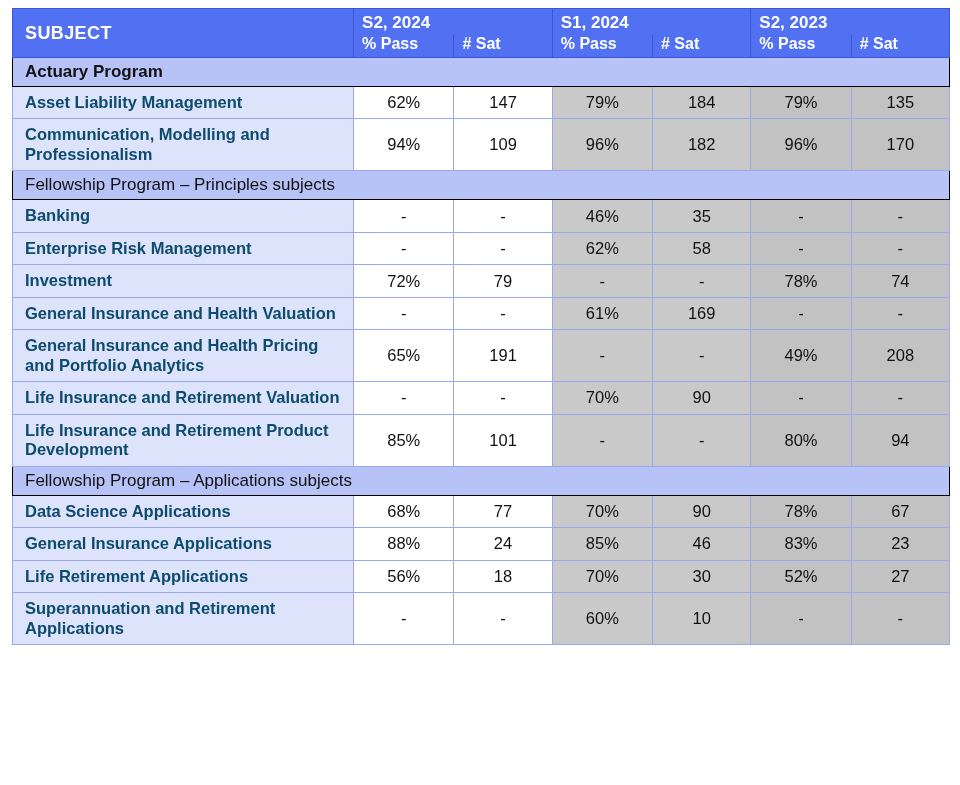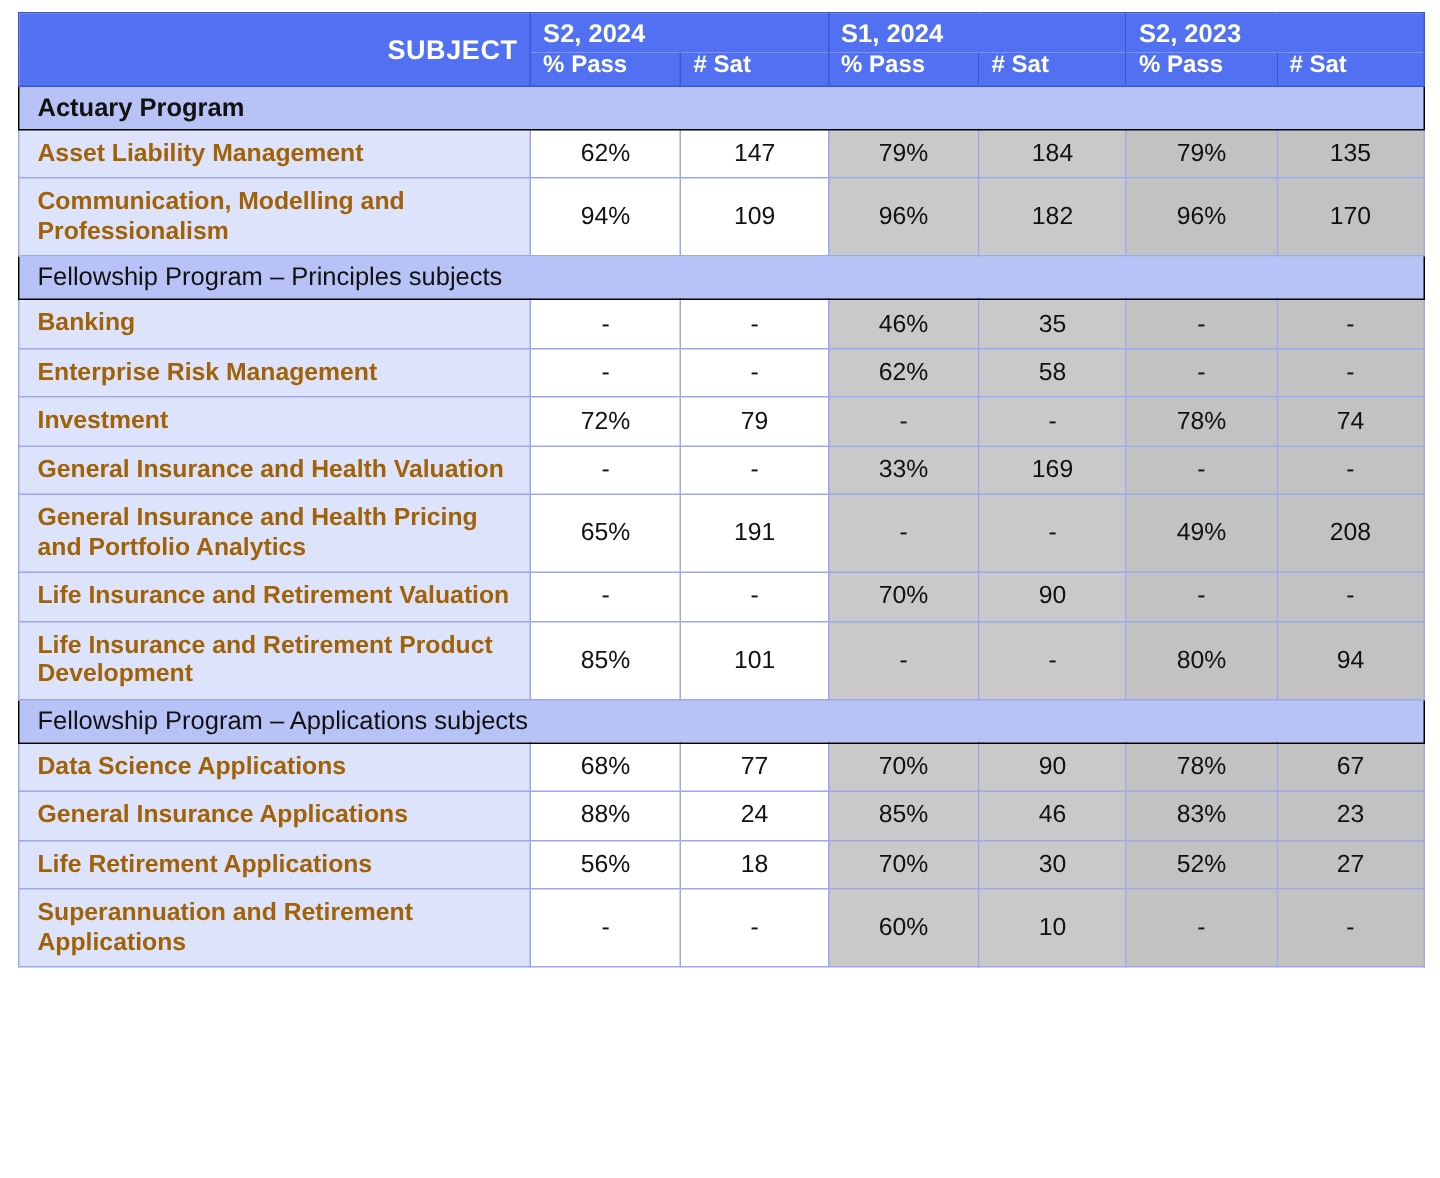--- a/index.html
+++ b/index.html
@@ -33,21 +33,21 @@
   thead th {
     background: #5271f2;
     color: #ffffff;
     font-weight: bold;
     font-size: 17px;
     border: 1px solid #3a56d4;
     padding: 4px 8px;
     vertical-align: middle;
   }
   thead th.subject-head {
-    text-align: right;
+    text-align: left;
     font-size: 18px;
     letter-spacing: 0.4px;
     padding-left: 12px;
   }
   thead th.period {
     text-align: left;
     padding-bottom: 2px;
     border-bottom: none;
   }
   thead th.metric {
@@ -64,21 +64,21 @@
     font-size: 17px;
     padding: 4px 12px;
     border: 1px solid #000000;
     text-align: left;
   }
   tr.section.bold td { font-weight: bold; }
 
   
   td.subject {
     background: #dde3fb;
-    color: #a16207;
+    color: #0c4a6e;
     font-weight: bold;
     font-size: 16.5px;
     text-align: left;
     padding: 6px 10px 6px 12px;
     border: 1px solid #9aa8ec;
     line-height: 1.18;
   }
   td.val {
     text-align: center;
     font-size: 16.5px;
@@ -170,21 +170,21 @@
           <td class="val light">79</td>
           <td class="val shade">-</td>
           <td class="val shade">-</td>
           <td class="val shade2">78%</td>
           <td class="val shade2">74</td>
         </tr>
         <tr>
           <td class="subject">General Insurance and Health Valuation</td>
           <td class="val light">-</td>
           <td class="val light">-</td>
-          <td class="val shade">33%</td>
+          <td class="val shade">61%</td>
           <td class="val shade">169</td>
           <td class="val shade2">-</td>
           <td class="val shade2">-</td>
         </tr>
         <tr>
           <td class="subject">General Insurance and Health Pricing and Portfolio Analytics</td>
           <td class="val light">65%</td>
           <td class="val light">191</td>
           <td class="val shade">-</td>
           <td class="val shade">-</td>

